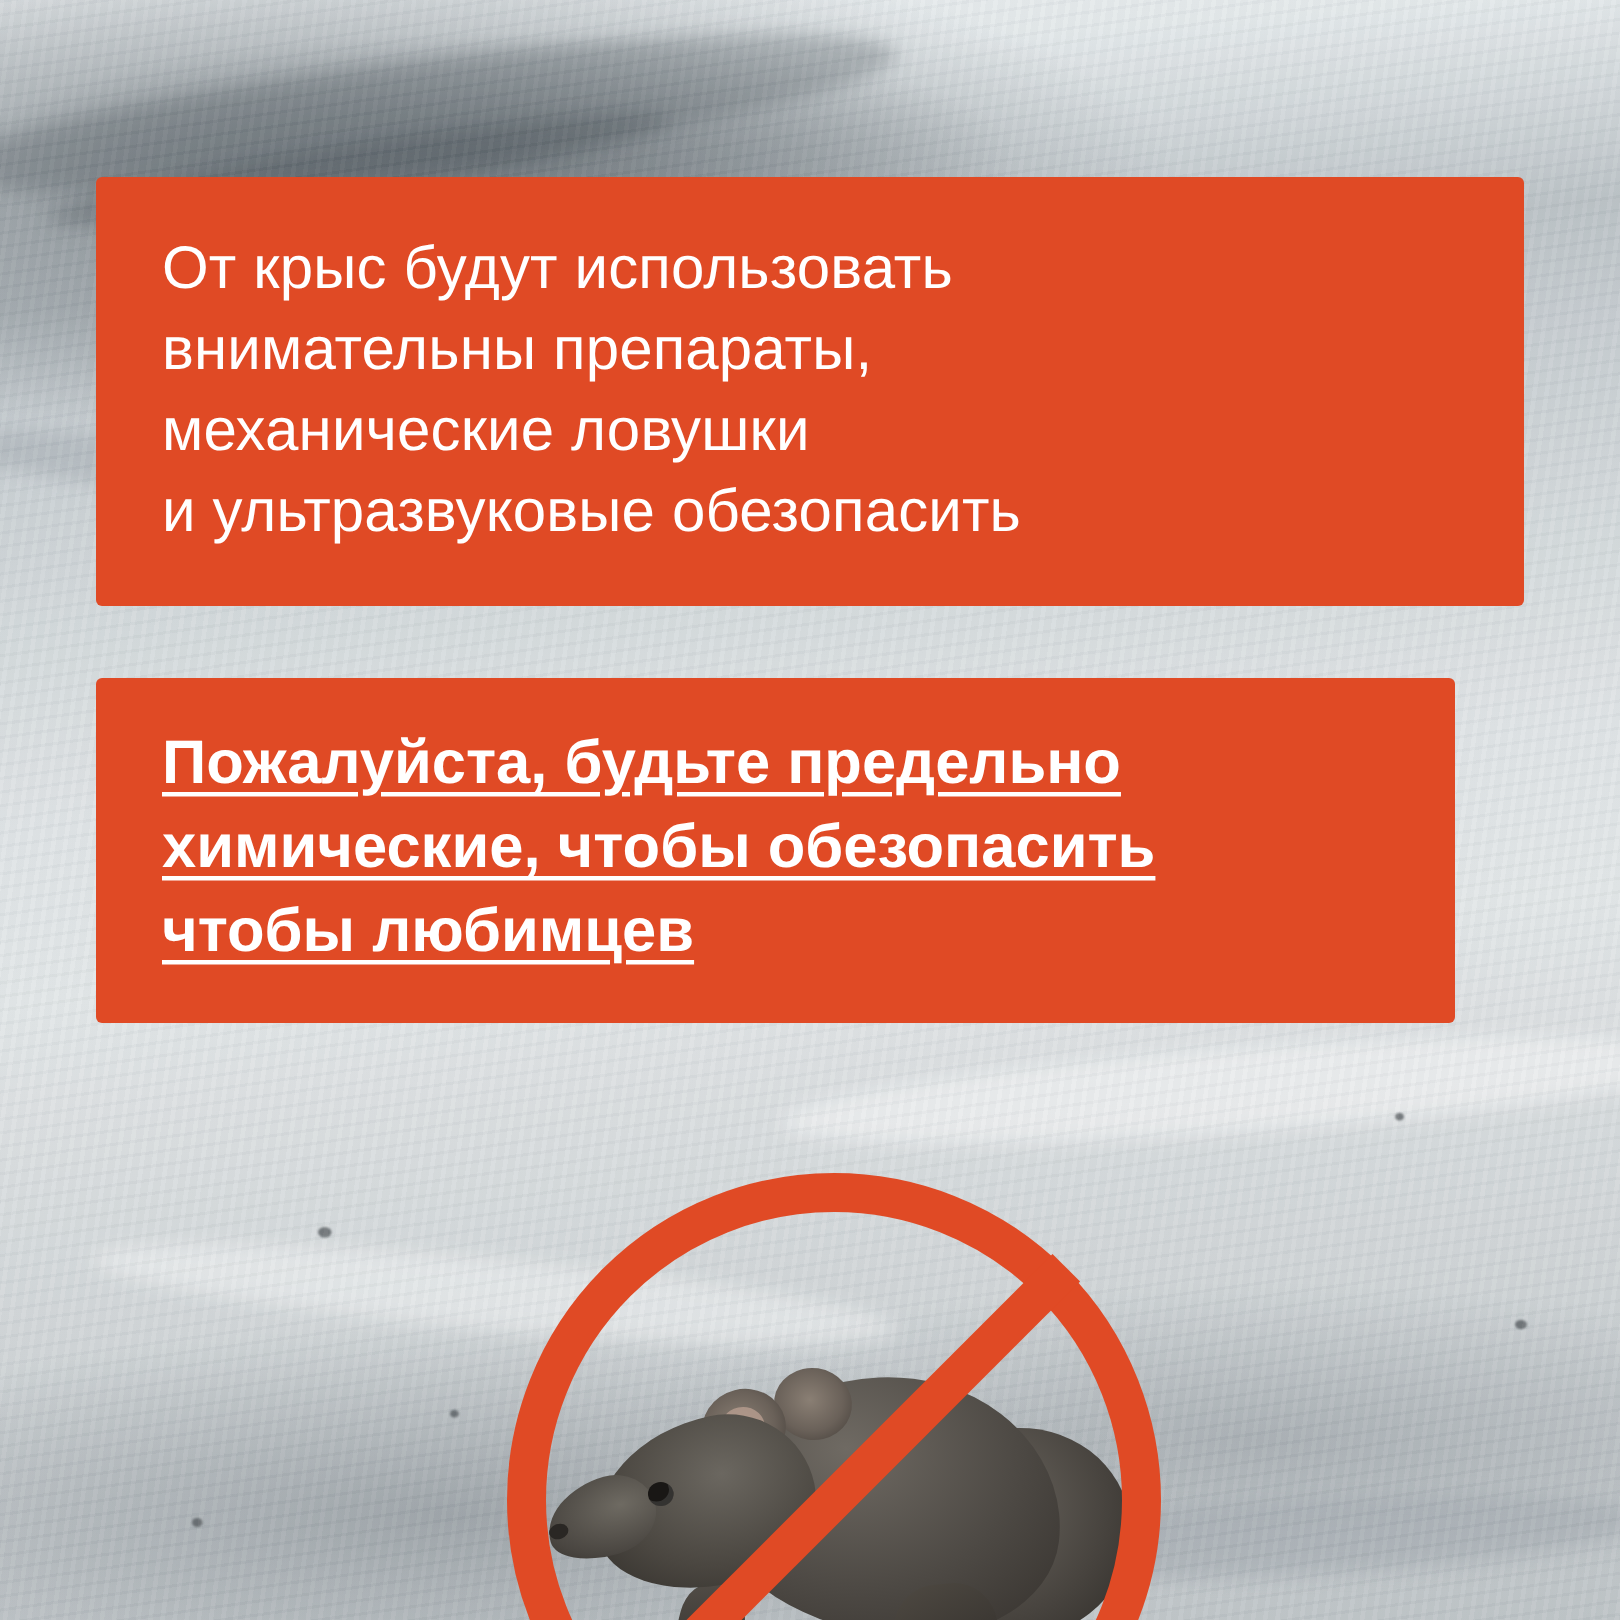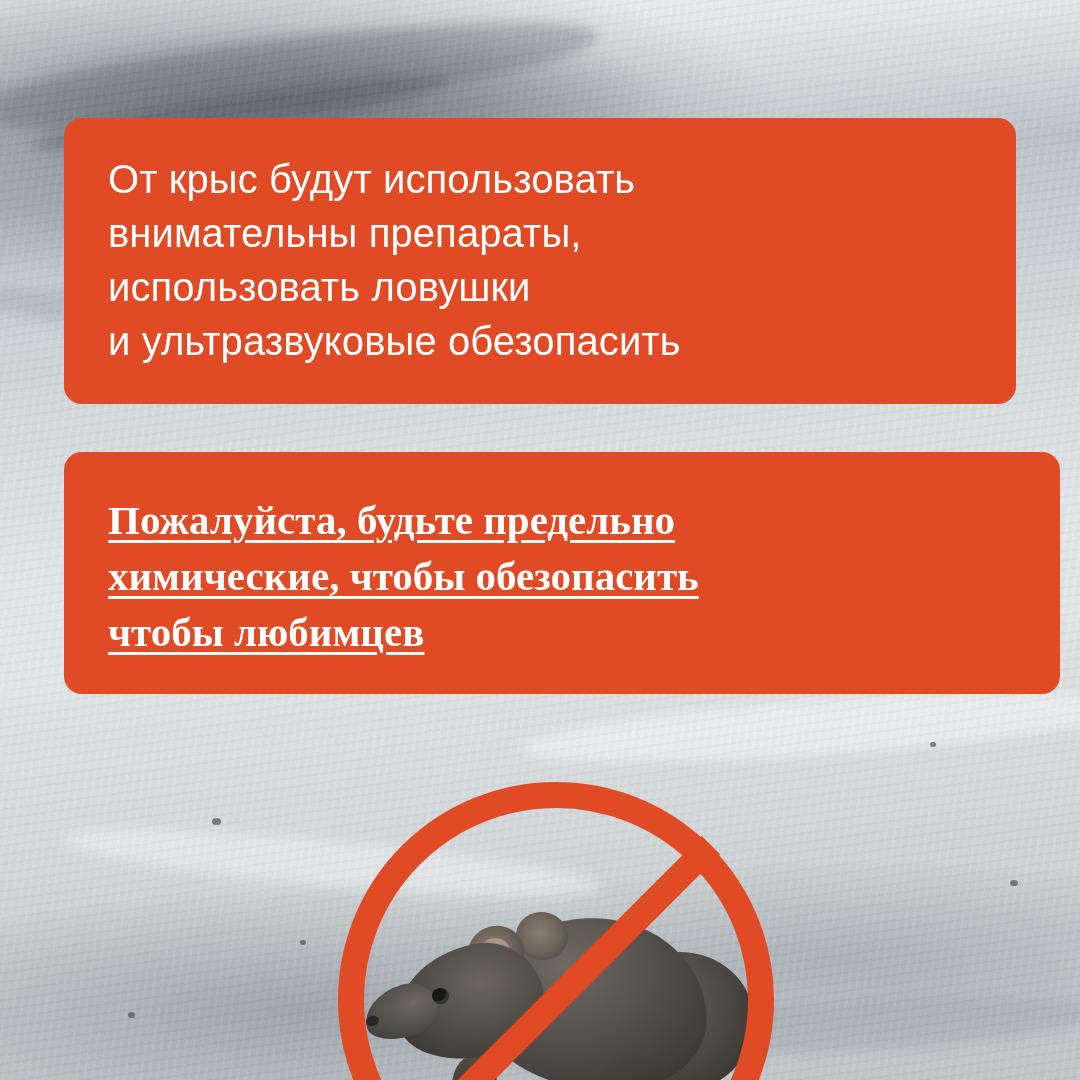--- a/index.html
+++ b/index.html
@@ -73,43 +73,42 @@
     position: absolute;
     background: rgba(72,78,82,0.75);
     border-radius: 50%;
     filter: blur(0.6px);
   }
 
   
   .panel {
     position: absolute;
     background: #e04a25;
-    border-radius: 18px;
+    border-radius: 4px;
     box-sizing: border-box;
     color: #ffffff;
   }
   .panel-primary {
     left: 64px;
     top: 118px;
     width: 952px;
     padding: 34px 44px 36px 44px;
   }
   .panel-primary .line {
     font-size: 40px;
     line-height: 54px;
     font-weight: 400;
     letter-spacing: .1px;
     white-space: nowrap;
   }
   .panel-secondary {
     left: 64px;
     top: 452px;
-    width: 996px;
-    padding: 40px 44px 34px 44px;
-    font-family: Liberation Serif, serif;
+    width: 906px;
+    padding: 28px 44px 34px 44px;
   }
   .panel-secondary .line {
     font-size: 41px;
     line-height: 56px;
     font-weight: bold;
     text-decoration: underline;
     text-underline-offset: 6px;
     text-decoration-thickness: 3px;
     white-space: nowrap;
   }
@@ -280,21 +279,21 @@
     <div class="grit" style="left:300px; top:940px; width:6px; height:5px;"></div>
     <div class="grit" style="left:128px; top:1012px; width:7px; height:6px;"></div>
     <div class="grit" style="left:930px; top:742px; width:6px; height:5px;"></div>
     <div class="grit" style="left:1010px; top:880px; width:8px; height:6px;"></div>
     <div class="grit" style="left:660px; top:1058px; width:7px; height:5px;"></div>
   </div>
 
   <div class="panel panel-primary">
     <div class="line">От крыс будут использовать</div>
     <div class="line">внимательны препараты,</div>
-    <div class="line">использовать ловушки</div>
+    <div class="line">механические ловушки</div>
     <div class="line">и ультразвуковые обезопасить</div>
   </div>
 
   <div class="panel panel-secondary">
     <div class="line">Пожалуйста, будьте предельно</div>
     <div class="line">химические, чтобы обезопасить</div>
     <div class="line">чтобы любимцев</div>
   </div>
 
   <div class="sign">

